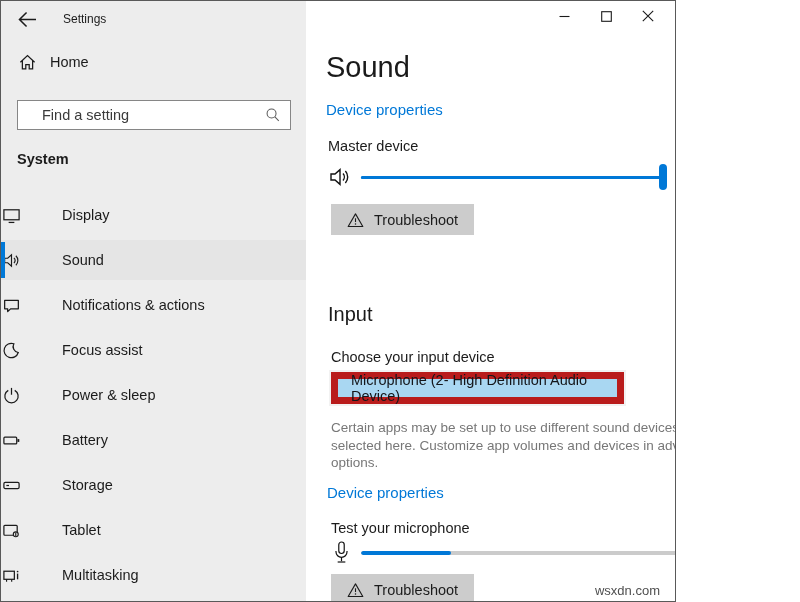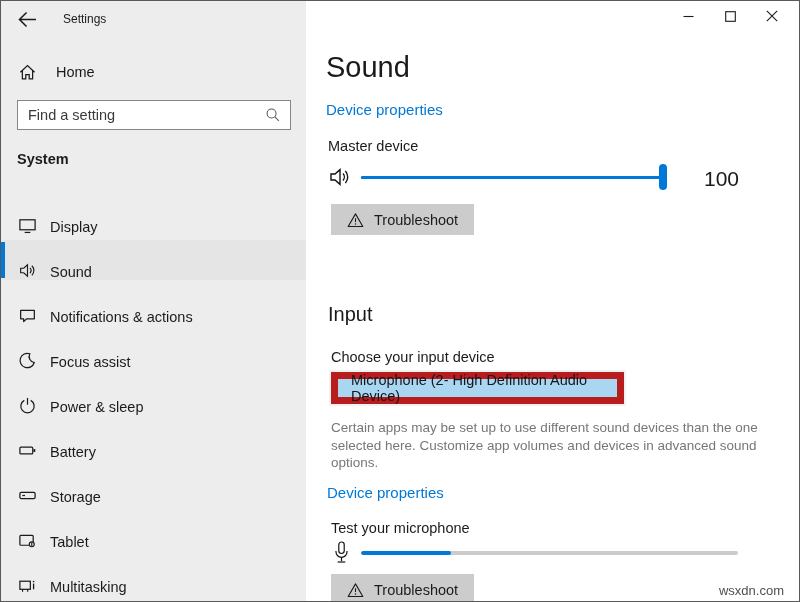--- a/index.html
+++ b/index.html
@@ -1,33 +1,33 @@
 <!DOCTYPE html>
 <html><head>
 <meta charset="utf-8">
 <style>
   * { box-sizing: border-box; margin: 0; padding: 0; }
   html,body { width:800px; height:602px; }
   body { font-family:"Liberation Sans","DejaVu Sans",sans-serif; color:#1b1b1b; background:#fff; }
-  .window { position:relative; width:800px; height:602px; border:1px solid #595959; overflow:hidden; display:flex; background:#fff; }
+  .window { position:relative; width:676px; height:602px; border:1px solid #595959; overflow:hidden; display:flex; background:#fff; }
 
   
   .sidebar { position:relative; width:305px; height:100%; background:#ededed; flex:0 0 305px; }
   .titlebar-left { position:absolute; top:0; left:0; right:0; height:36px; }
   .back-btn { position:absolute; left:14px; top:7px; width:24px; height:22px; display:flex; align-items:center; justify-content:center; cursor:pointer; background:none; border:none; }
   .app-title { position:absolute; left:62px; top:11px; font-size:12px; color:#1b1b1b; }
-  .home-row { position:absolute; left:16px; top:58px; display:flex; align-items:center; height:26px; cursor:pointer;gap:6px; }
+  .home-row { position:absolute; left:16px; top:48px; display:flex; align-items:center; height:26px; cursor:pointer; }
   .home-row .nav-label { margin-left:13px; }
   .searchbox { position:absolute; left:16px; top:99px; width:274px; height:30px; background:#fff; border:1px solid #868686; display:flex; align-items:center; }
-  .searchbox input { flex:1; border:none; outline:none; background:transparent; font-family:inherit; font-size:14.5px; padding:0 8px 0 10px; color:#1b1b1b; }
+  .searchbox input { flex:1; border:none; outline:none; background:transparent; font-family:inherit; font-size:14.5px; padding:0 8px 0 24px; color:#1b1b1b; }
   .searchbox input::placeholder { color:#3a3a3a; opacity:1; }
   .searchbox .mag { margin-right:9px; display:flex; }
   .system-label { position:absolute; left:16px; top:150px; font-size:14.5px; font-weight:bold; color:#1b1b1b; }
   .nav { position:absolute; top:194px; left:0; right:0; }
-  .nav-item { position:relative; display:flex; align-items:flex-end; height:40px; margin-bottom:5px; padding-left:16px; cursor:pointer; }
+  .nav-item { position:relative; display:flex; align-items:center; height:40px; margin-bottom:5px; cursor:pointer;gap:28px; }
   .nav-item.selected { background:#e5e5e5; }
   .nav-item.selected::before { content:""; position:absolute; left:0; top:2px; bottom:2px; width:4px; background:#0078d7; }
   .nav-icon { width:20px; height:20px; display:flex; align-items:center; justify-content:center; flex:0 0 20px; }
   .nav-label { margin-left:13px; font-size:14.5px; color:#1b1b1b; white-space:nowrap; }
 
   
   .main { position:relative; flex:1; background:#fff; height:100%; }
   .win-controls { position:absolute; top:0; right:6px; display:flex; }
   .win-btn { width:42px; height:30px; display:flex; align-items:center; justify-content:center; background:none; border:none; cursor:pointer; color:#1b1b1b; }
 

